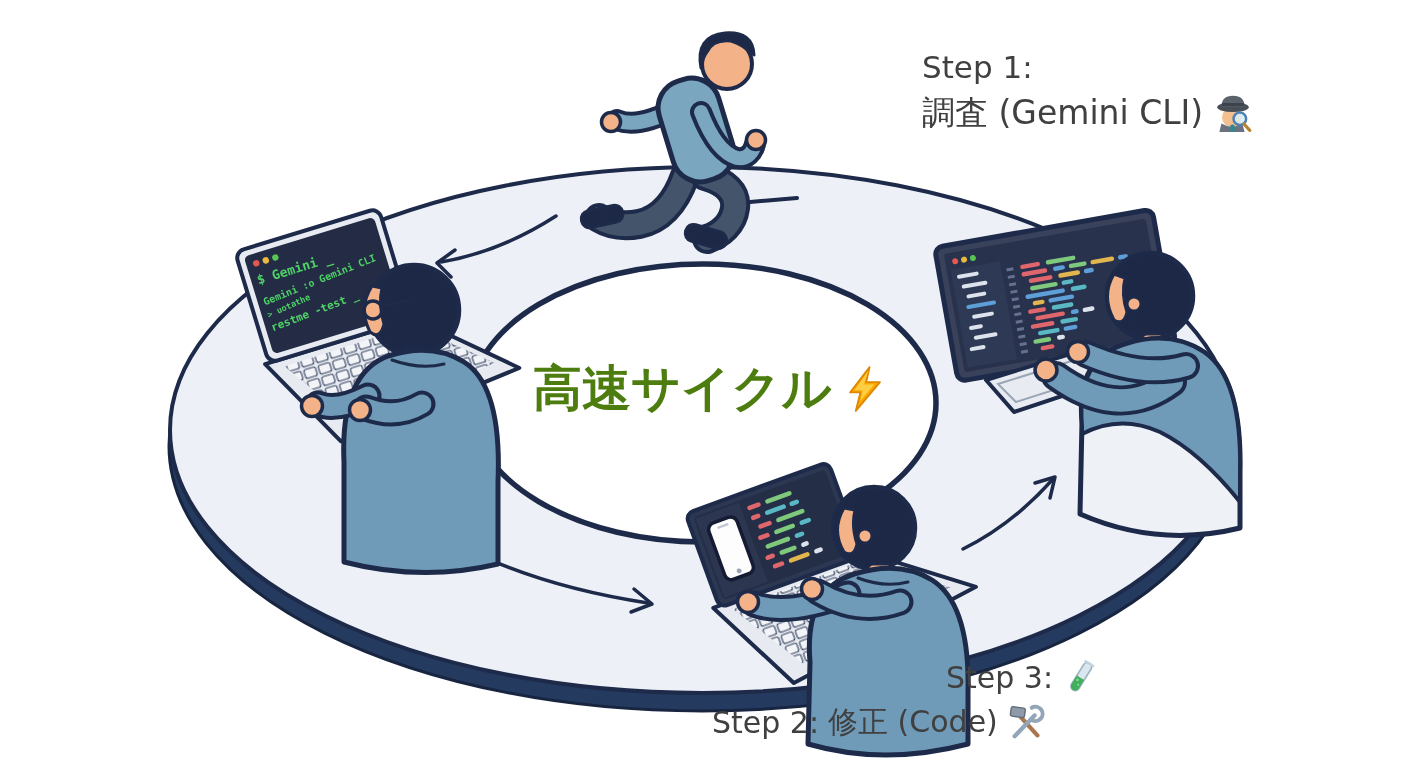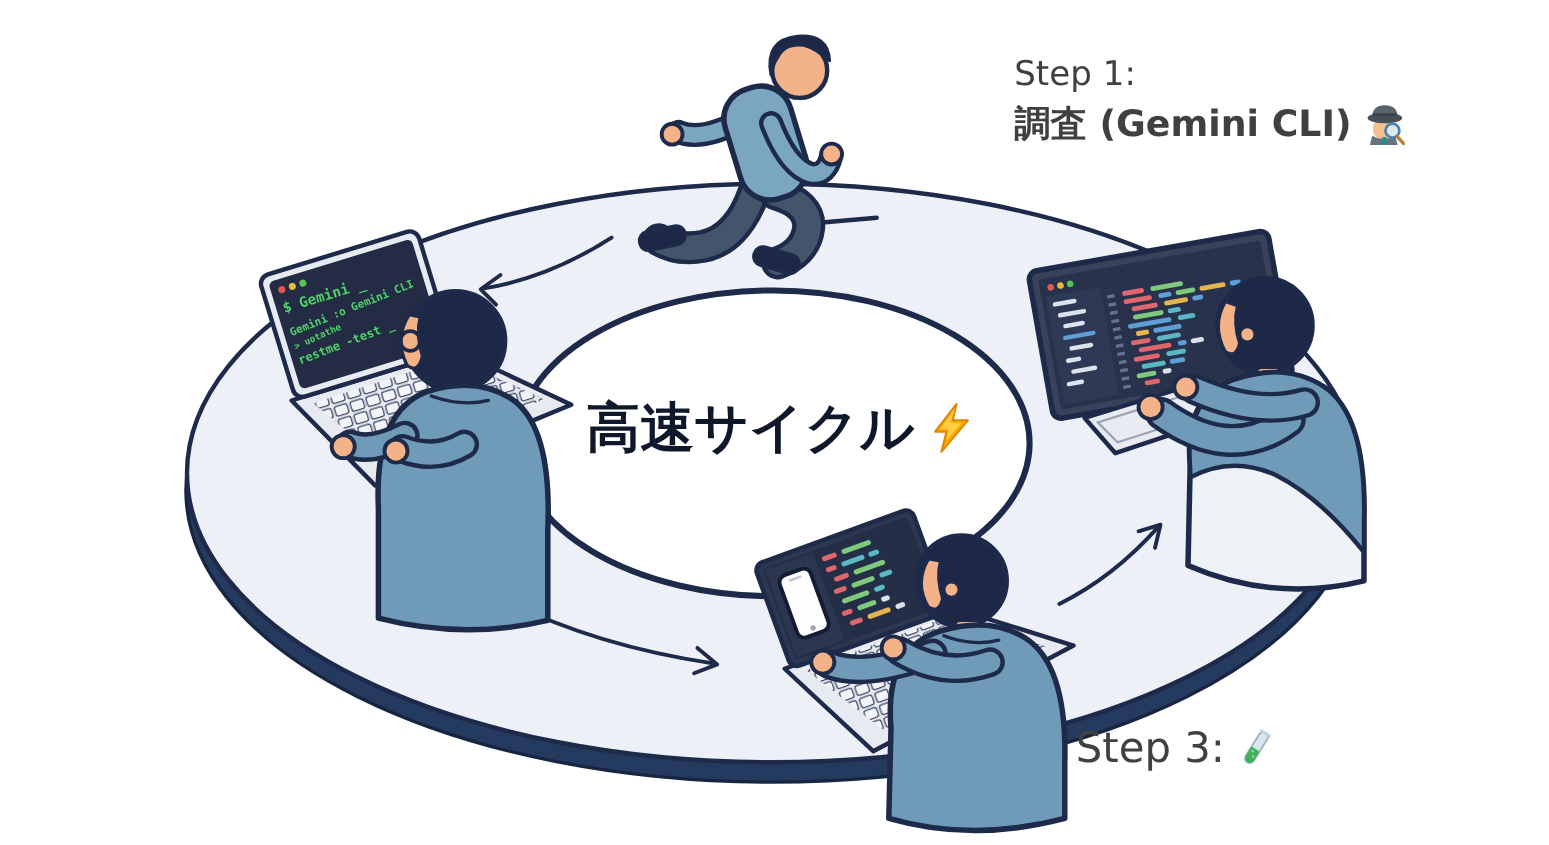--- a/index.html
+++ b/index.html
@@ -1,28 +1,28 @@
 <!DOCTYPE html>
 <html><head>
 <meta charset="utf-8">
 <style>
   html,body{margin:0;padding:0;background:#ffffff;}
   .stage{position:relative;width:1408px;height:768px;overflow:hidden;background:#ffffff;
          font-family:"DejaVu Sans","Liberation Sans",sans-serif;}
   .scene{position:absolute;left:0;top:0;}
   .label{position:absolute;color:#404040;white-space:nowrap;}
   .label .pfx{font-weight:500;}
-  .label .jp{font-weight:700;}
+  .label .jp{font-weight:400;}
   .row{display:flex;align-items:center;gap:9px;}
   #step1{left:922px;top:44px;font-size:31px;line-height:46px;}
   #step1 .line2{font-size:33px;}
   #step2{left:712px;top:702px;font-size:30px;}
-  #step3{left:978px;top:658px;font-size:38px;}
+  #step3{left:946px;top:658px;font-size:30px;}
   #center-title{left:533px;top:356px;font-size:49px;font-weight:800;letter-spacing:0px;
-                display:flex;align-items:center;gap:10px;color:#0f172a;}
+                display:flex;align-items:center;gap:10px;color:#4d7c0f;}
   .emoji-svg{display:inline-block;vertical-align:middle;}
   
   .ol{stroke:#1e2a4a;stroke-linejoin:round;stroke-linecap:round;}
   .f-hair{fill:#1c2845;} .f-skin{fill:#f4b289;} .f-sw{fill:#6f9bb8;} .f-sw2{fill:#7aa6c0;}
   .f-silver{fill:#e7ebf1;} .f-screen{fill:#28324c;}
   .cr{fill:#e0666d;} .cg{fill:#7ec97c;} .ct{fill:#59b8c4;} .cy{fill:#e3b54e;}
   .cb{fill:#5e9fd8;} .cw{fill:#dde3ec;} .cn{fill:#667090;}
   .term{font-family:"DejaVu Sans Mono","Liberation Mono",monospace;font-weight:bold;fill:#4ed167;}
 </style>
 </head>
@@ -286,14 +286,24 @@
     <g transform="rotate(32 20 20)">
       <rect x="15.5" y="3" width="9" height="33" rx="4.5" fill="#dbe7ee" stroke="#9fb4c2" stroke-width="1.8"></rect>
       <path d="M 15.5 21 L 24.5 21 L 24.5 31.5 A 4.5 4.5 0 0 1 15.5 31.5 Z" fill="#41b05c"></path>
       <circle cx="18.5" cy="24.5" r="1.3" fill="#8fd9a4"></circle>
       <circle cx="21.8" cy="28.5" r="1.1" fill="#8fd9a4"></circle>
       <rect x="14" y="2.2" width="12" height="2.6" rx="1.3" fill="#c2d2dc"></rect>
     </g>
   </svg>
 </div>
 
+<div id="step2" class="label row">
+  <span class="pfx">Step 2:</span>
+  <span class="jp">修正 (Code)</span>
+  <svg class="emoji-svg" width="38" height="38" viewBox="0 0 40 40">
+    <line x1="11" y1="10" x2="32" y2="33" stroke="#a9764f" stroke-width="4.5" stroke-linecap="round"></line>
+    <rect x="4" y="3.5" width="15" height="10" rx="2" transform="rotate(8 11 8)" fill="#8e9aa9" stroke="#5f6975" stroke-width="1.4"></rect>
+    <line x1="29" y1="12" x2="8" y2="34" stroke="#93a5b8" stroke-width="4.5" stroke-linecap="round"></line>
+    <path d="M 26 4 A 7.5 7.5 0 1 1 25 16" fill="none" stroke="#93a5b8" stroke-width="4.2" stroke-linecap="round"></path>
+  </svg>
+</div>
 
 </div>
 
 </body></html>

